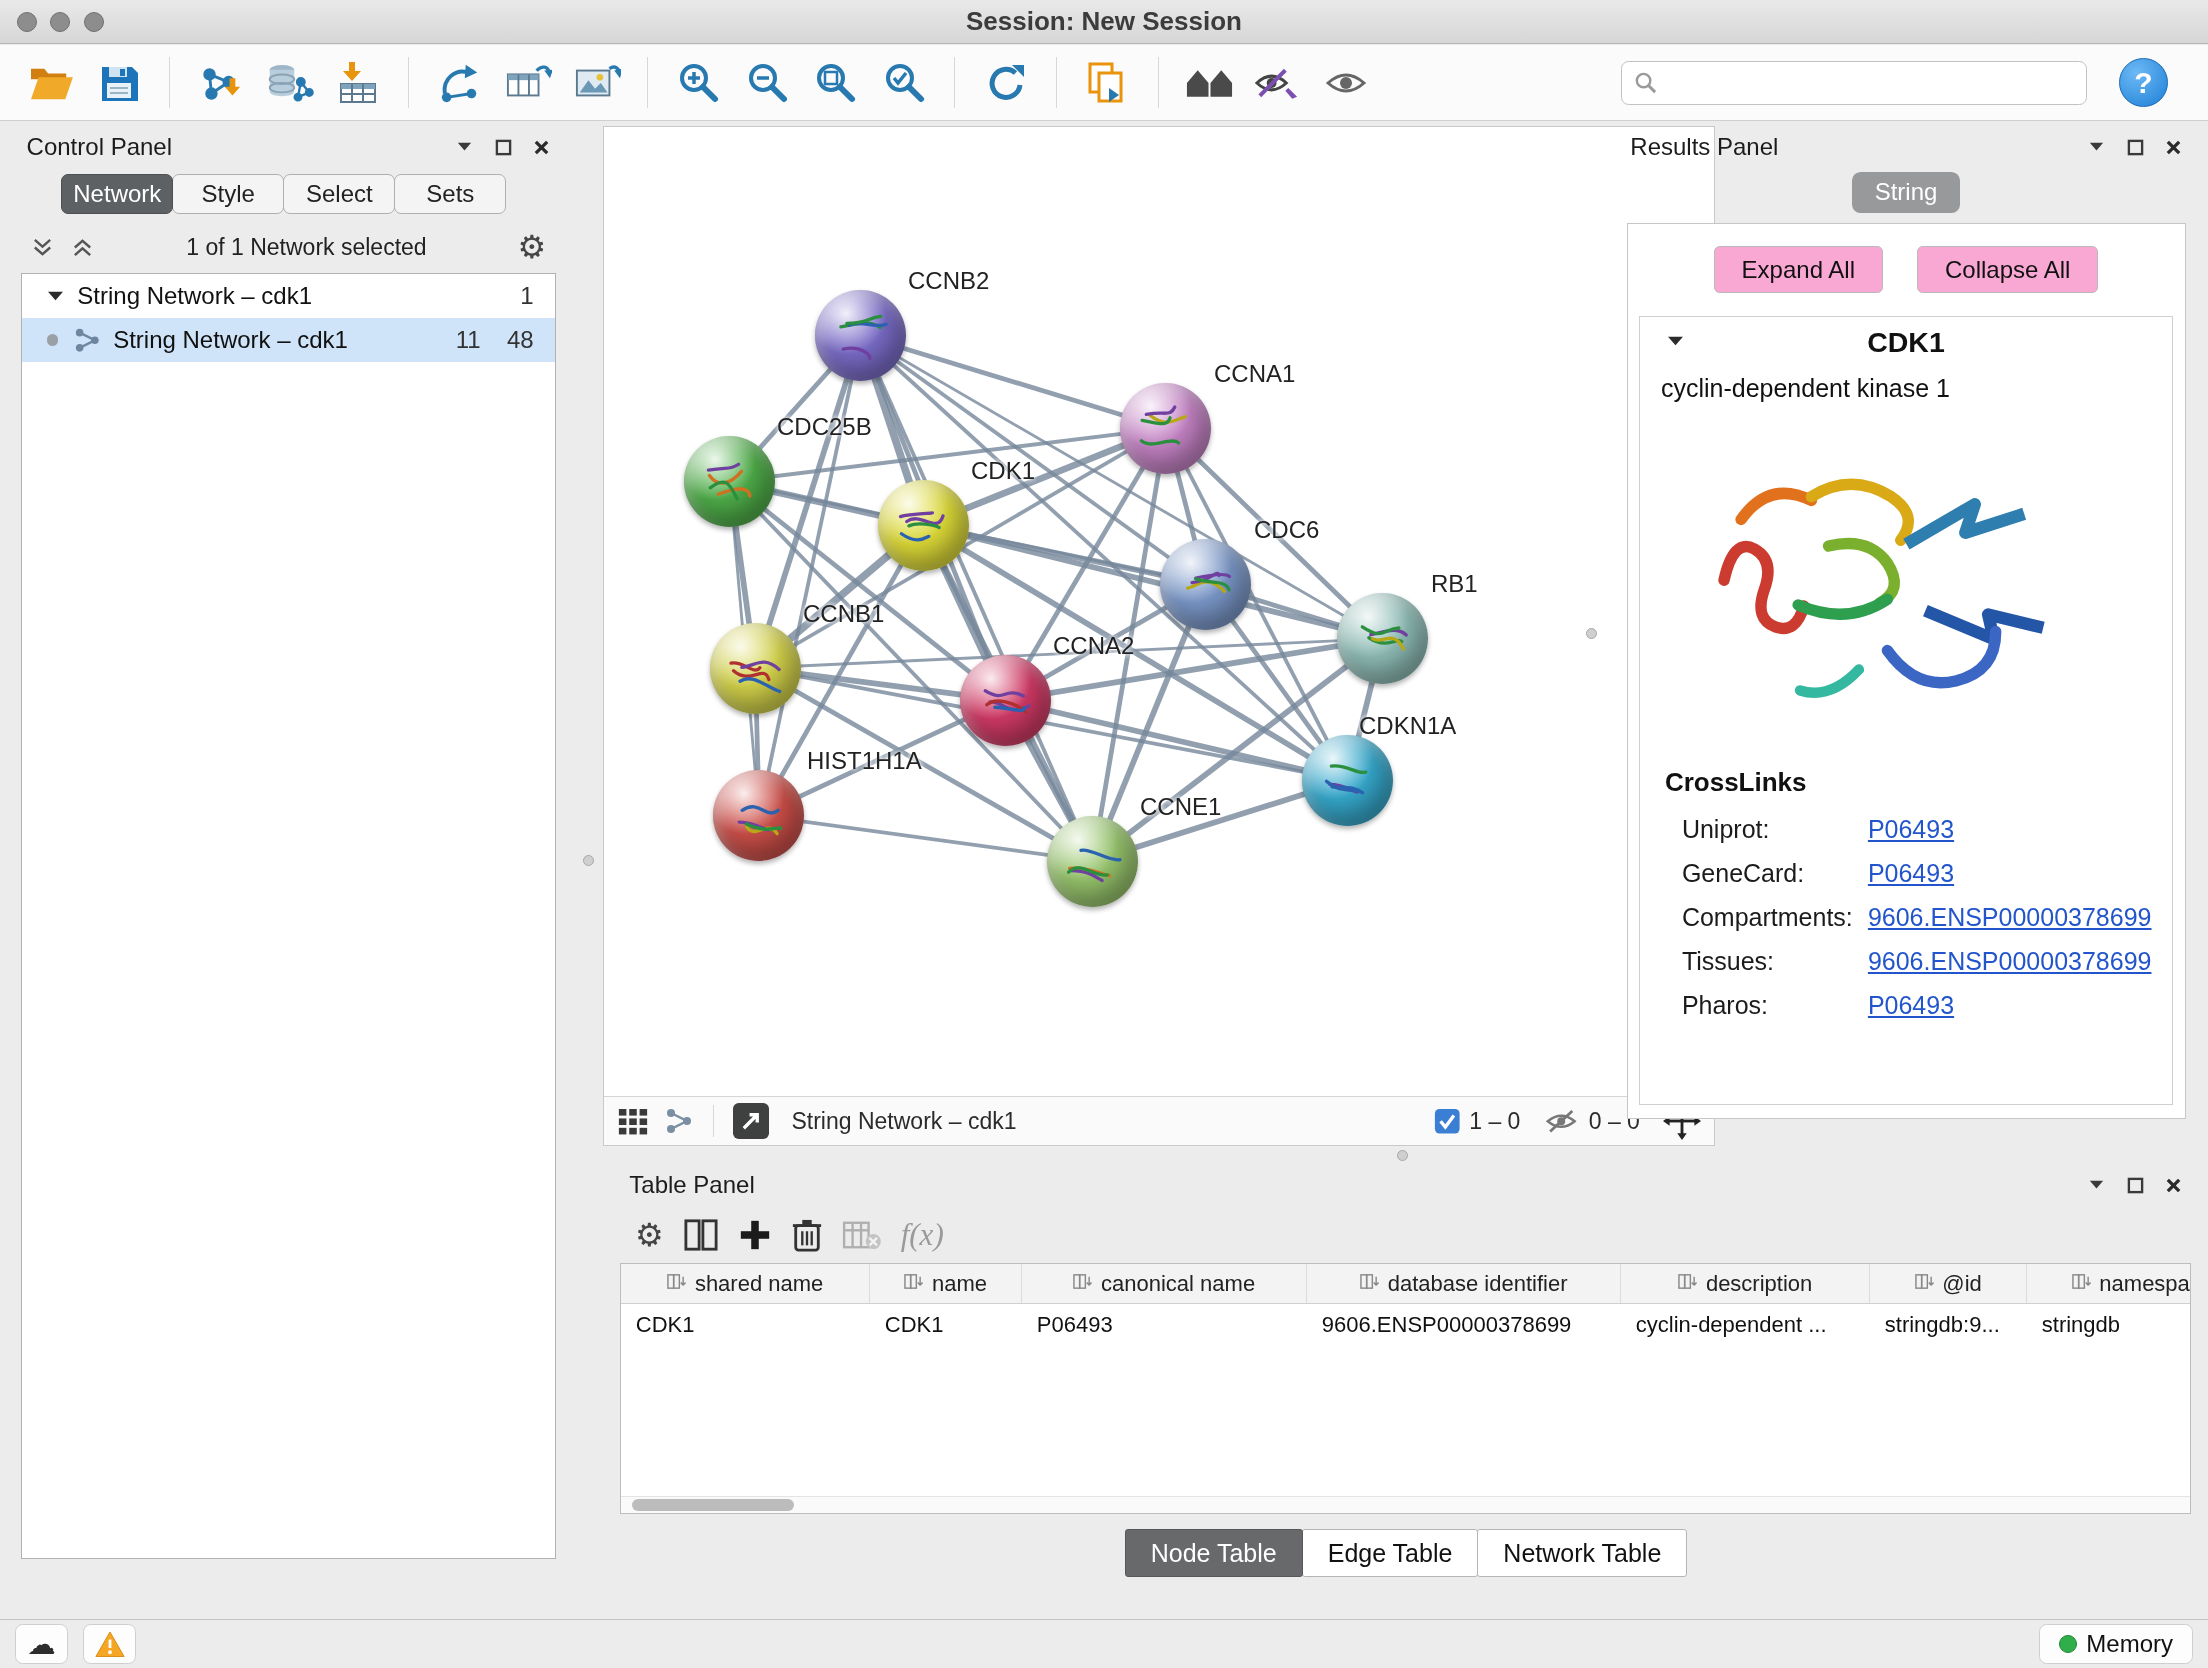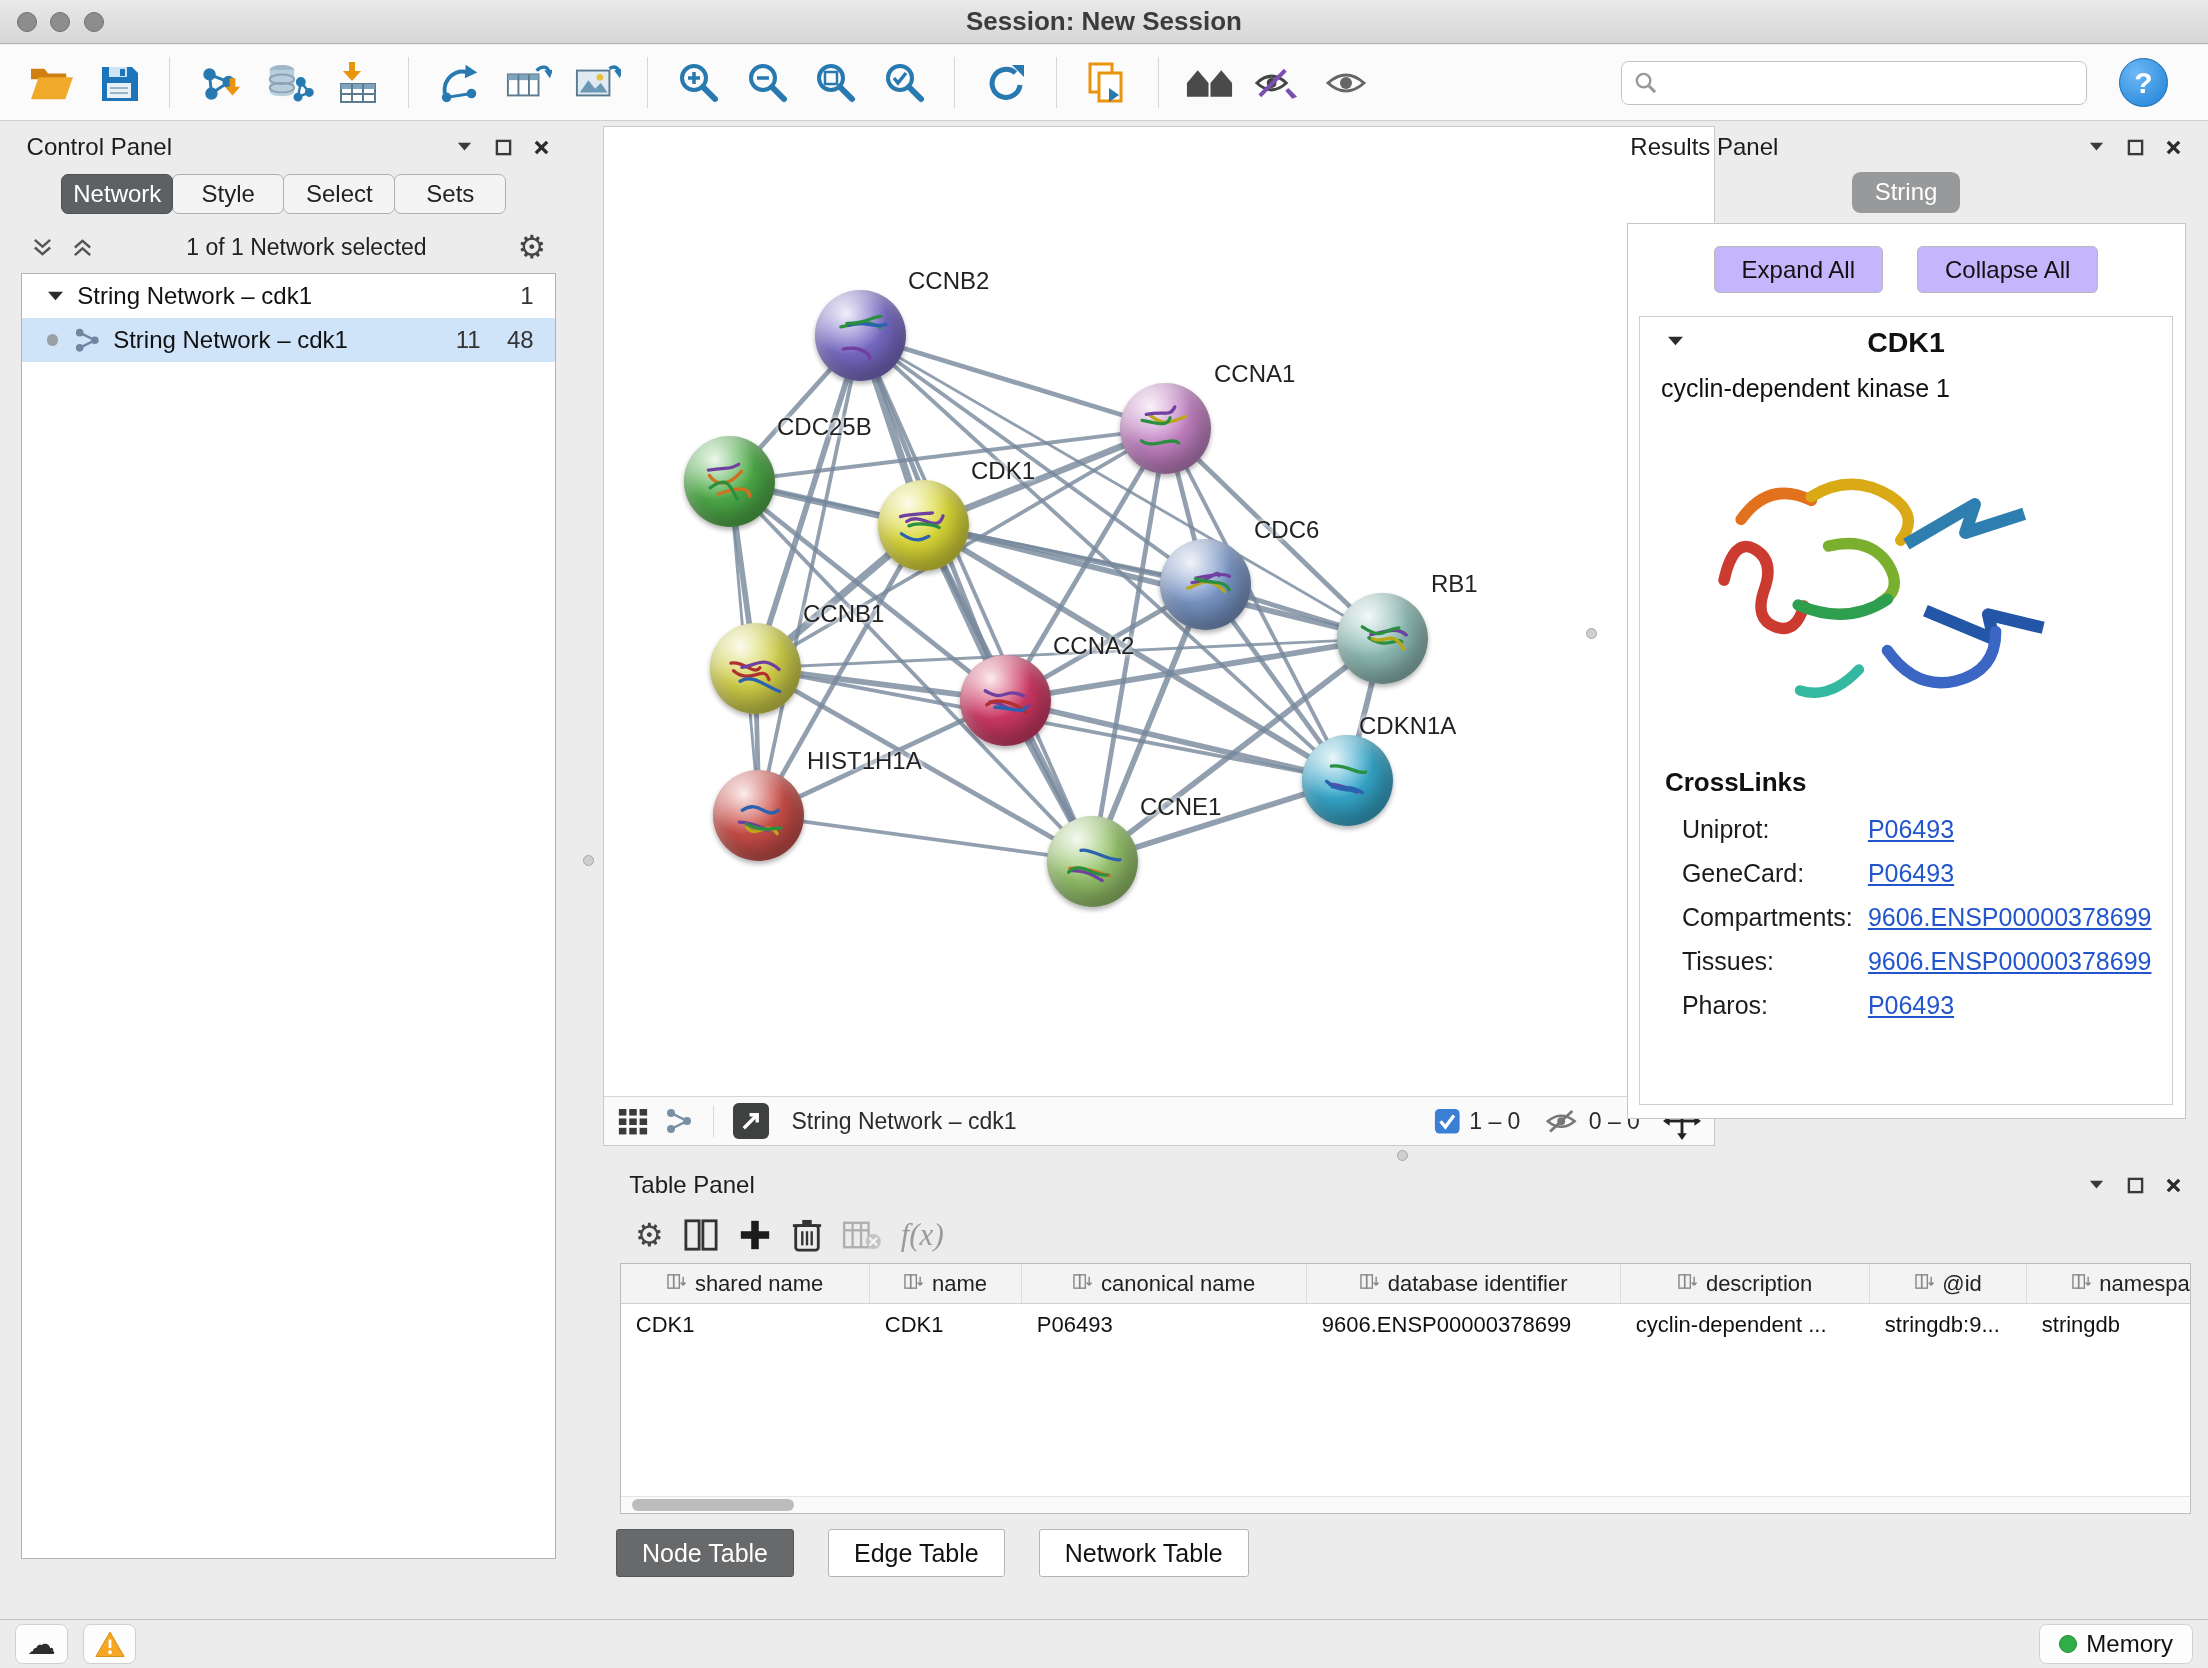--- a/index.html
+++ b/index.html
@@ -75,21 +75,21 @@
   .nf-title { margin-left:7.6px; }
   .nf-right { margin-left:auto; display:flex; align-items:center; gap:9.5px; }
   .nf-group { display:flex; align-items:center; gap:7.6px; margin-right:13.3px; }
 
   
   .results-panel { position:absolute; left:1617px; top:126px; width:578px; height:1027px; }
   .rp-pillrow { display:flex; justify-content:center; margin:3.8px 0 9.5px; }
   .rp-pill { background:#98999b; color:#fff; font-size:24px; padding:6.7px 23px; border-radius:8.6px; cursor:pointer; }
   .rp-card { margin:0 9.5px; background:#fff; border:1px solid #c6c6c6; padding:15px 11.4px; height:896px; }
   .rp-btnrow { display:flex; justify-content:center; gap:34px; margin:7.6px 0 23px; }
-  .rp-btn { background:#c4b5fd; border:1px solid #b9b9b9; border-radius:5.7px; font-size:24px;
+  .rp-btn { background:#f9a8d4; border:1px solid #b9b9b9; border-radius:5.7px; font-size:24px;
     padding:8.6px 27px; color:#111; cursor:pointer; }
   .gene-card { border:1px solid #cfcfcf; height:789px; overflow:hidden; }
   .gene-header { position:relative; height:51px; display:flex; align-items:center; justify-content:center; }
   .gene-caret { position:absolute; left:25px; top:17px; cursor:pointer; }
   .gene-symbol { font-size:28.5px; font-weight:bold; color:#111; }
   .gene-desc { font-size:25px; color:#111; padding:5.7px 19px 0 21px; }
   .protein-img { display:block; margin:25px auto 5.7px 46px; }
   .cl-title { font-weight:bold; font-size:26px; color:#111; padding:19px 0 9.5px 25px; }
   .cl-row { display:flex; align-items:center; height:44px; padding-left:42px; font-size:25px; }
   .cl-label { width:186px; color:#1b1b1b; }
@@ -103,21 +103,21 @@
   .fx-label { font-size:31px; font-style:italic; color:#9a9a9a;
     font-family:"Liberation Serif", serif; }
   .table-box { margin:0 3.8px; background:#fff; border:1px solid #bdbdbd; height:251px; position:relative; overflow:hidden; }
   .thead { display:flex; background:#f3f3f3; border-bottom:1px solid #d0d0d0; height:40px; }
   .th { display:flex; align-items:center; justify-content:center; gap:7.6px; font-size:22px; color:#222;
     border-right:1px solid #dcdcdc; cursor:pointer; overflow:hidden; white-space:nowrap; flex:none; }
   .tr { display:flex; height:40px; }
   .td { font-size:22px; color:#111; padding:7.6px 0 0 15px; white-space:nowrap; overflow:hidden; flex:none; }
   .hscroll { position:absolute; left:0; right:0; bottom:0; height:17px; background:#fafafa; border-top:1px solid #e4e4e4; }
   .hthumb { position:absolute; left:11.4px; top:1.9px; width:162px; height:12.4px; background:#bcbcbc; border-radius:6.7px; cursor:pointer; }
-  .tp-tabs { display:flex; margin-top:15px;gap:35px; }
+  .tp-tabs { display:flex; justify-content:center; margin-top:15px; }
   .tp-tab { font-size:25px; padding:8.6px 25px; background:#fff; border:1px solid #b5b5b5; color:#111;
     margin-right:-1px; border-radius:2.9px; cursor:pointer; }
   .tp-tab.active { background:#68696b; border-color:#57585a; color:#fff; z-index:2; }
 
   
   .statusbar { position:absolute; left:0; bottom:0; width:100%; height:49px; background:#ececec;
     border-top:1px solid #c4c4c4; display:flex; align-items:center; padding:0 15px; gap:15px; }
   .sb-btn { height:40px; min-width:53px; background:#fdfdfd; border:1px solid #cfcfcf; border-radius:7.6px;
     display:flex; align-items:center; justify-content:center; gap:9.5px; cursor:pointer; font-size:24px; color:#111; }
   .cloud-glyph::before { content:"\2601"; font-size:28.5px; color:#2d2d2d; }

